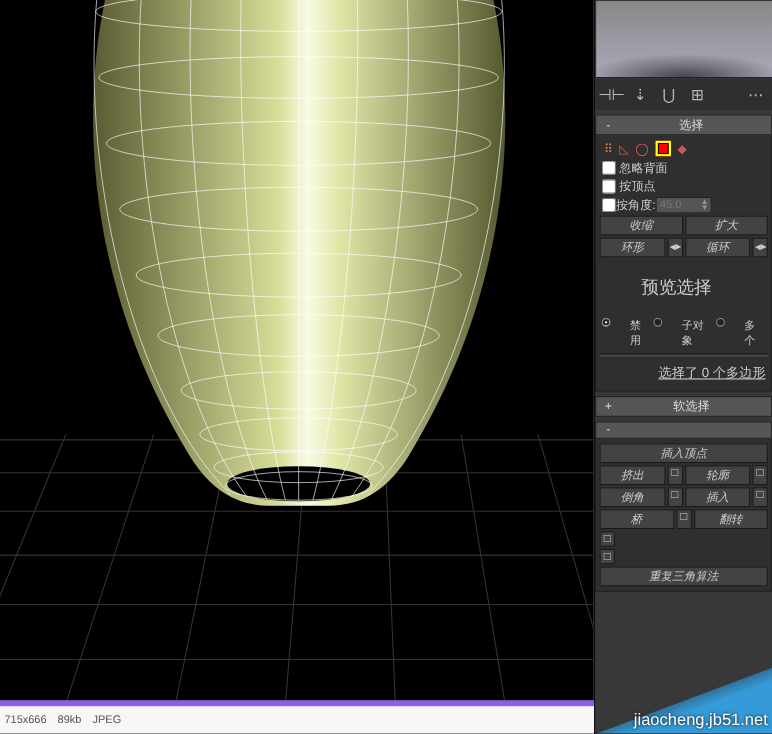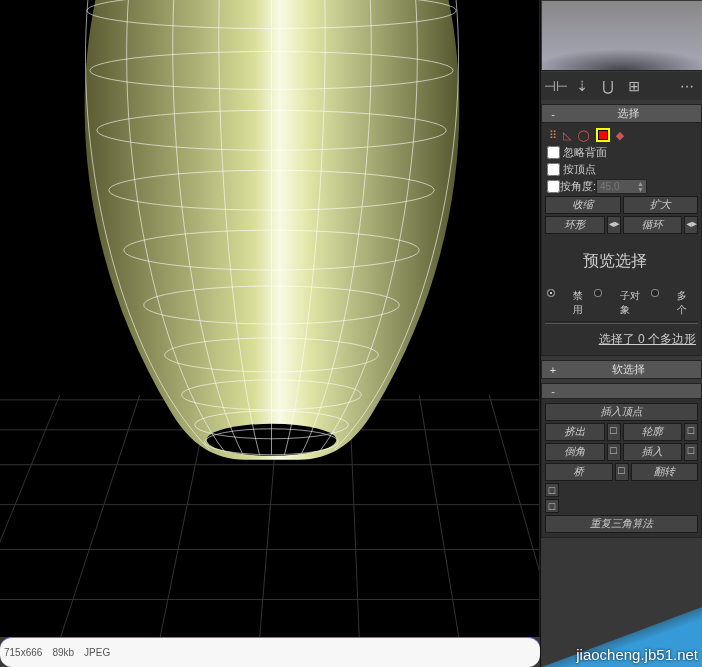--- a/index.html
+++ b/index.html
@@ -110,21 +110,21 @@
   }
   .radiorow .r.on .dot{ background:#ffe; box-shadow:0 0 0 2px #222 inset; }
   .underline-label{ color:#ccc; font-size:16px; padding:16px 2px;margin-left:36px; }
   .status-sel{
     text-align:right; color:#ccc; font-size:12px; padding:4px 2px;text-decoration:underline;
   }
   .divider{ height:3px; border-top:1px solid #222; border-bottom:1px solid #555; margin:3px 0; }
   .bottom-bar{
     position:absolute; left:0; bottom:0; width:540px; height:30px;
     background:#f7f7f7; color:#555; font-size:10px; display:flex; align-items:center;
-    padding:0 4px; gap:10px; border-top:1px solid #8b5cf6;border-radius:12px;
+    padding:0 4px; gap:10px; border-top:5px solid #8b5cf6;
   }
   .corner-blue{
     position:absolute; right:0; bottom:0; width:160px; height:60px;
     background: linear-gradient(160deg, #222 30%, #35a0e0 60%);
     clip-path: polygon(100% 0, 100% 100%, 0 100%);
     opacity:.95;
   }
   .wm{
     position:absolute; right:4px; bottom:4px; color:#fff; font-size:15px;
     text-shadow:0 0 3px #000;

